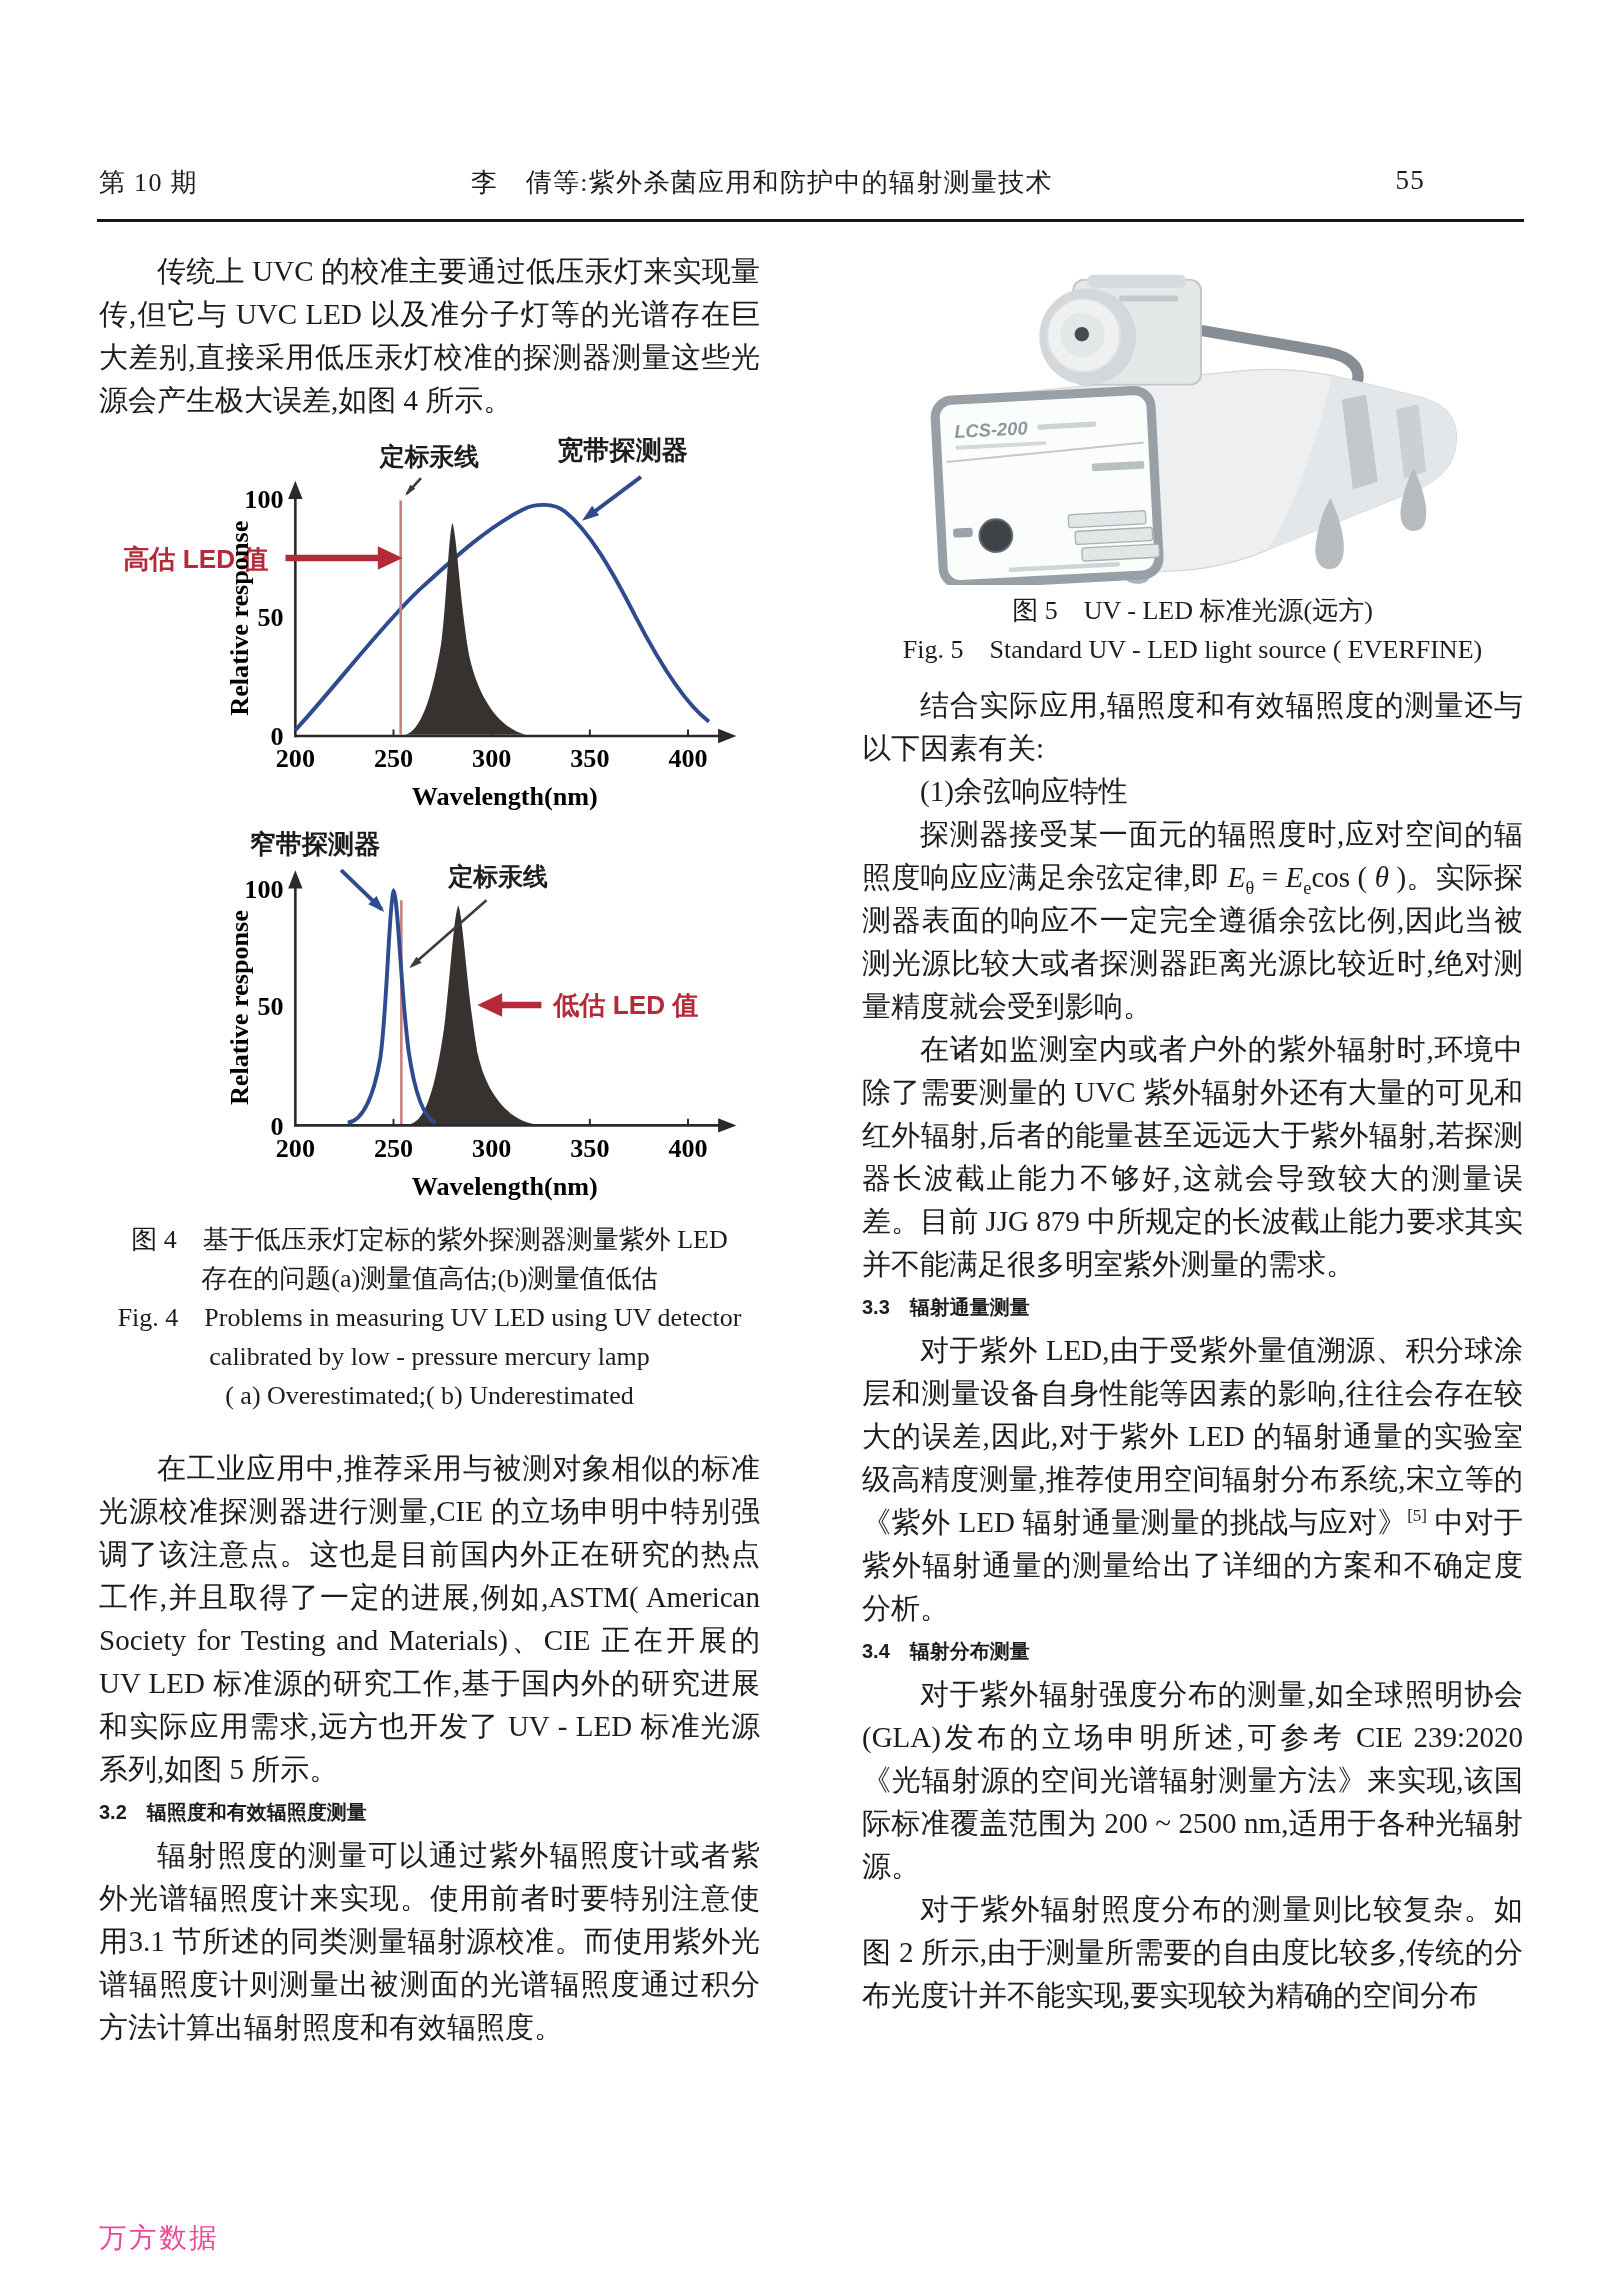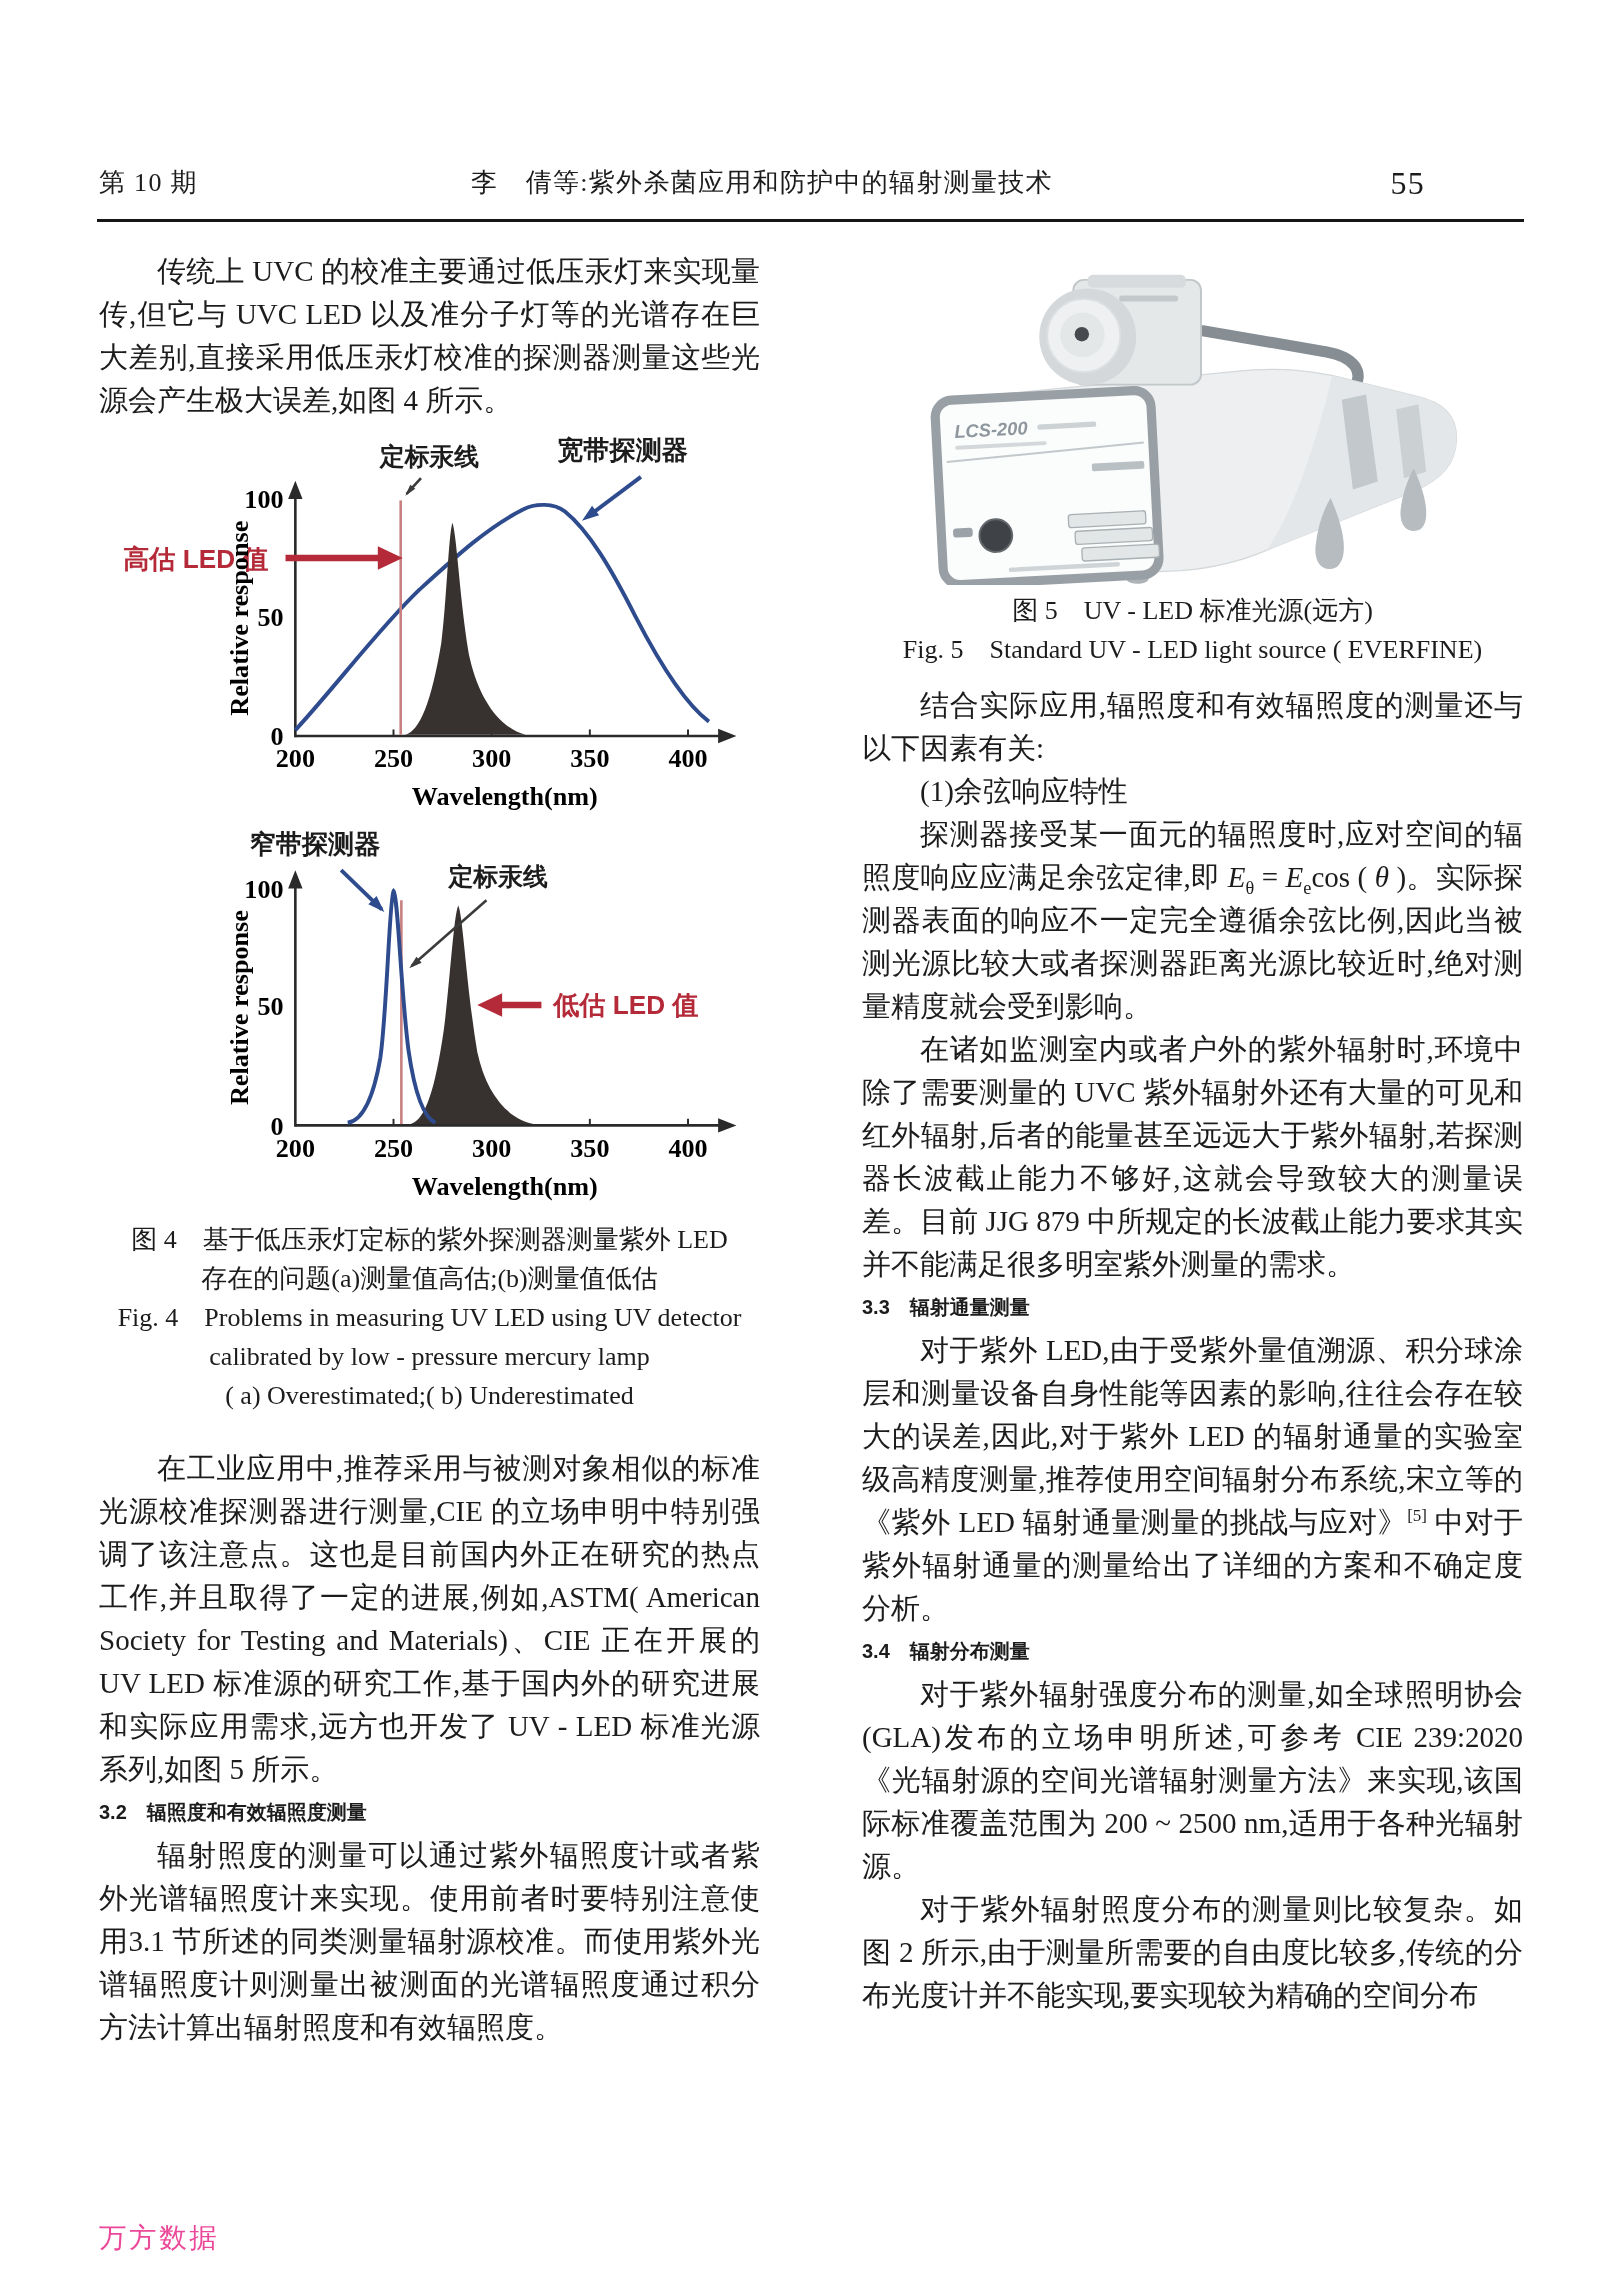--- a/index.html
+++ b/index.html
@@ -1,21 +1,21 @@
 <!DOCTYPE html>
 <html style="font-size:10.5px"><head>
 <meta charset="utf-8">
 <style>
   html,body{margin:0;padding:0;background:#ffffff;}
   .page{position:relative;width:1524px;height:2295px;background:#ffffff;overflow:hidden;
         font-family:"Liberation Serif","DejaVu Serif",serif;color:#1c1c1c;}
   .hdr{position:absolute;top:165px;font-size:26px;letter-spacing:1.3px;}
   .hdr-issue{left:99px;}
   .hdr-title{left:0;right:0;text-align:center;}
-  .hdr-page{right:99px;font-size:32px;}
+  .hdr-page{right:99px;font-size:27px;}
   .hdr-rule{position:absolute;top:219px;left:97px;width:1429px;height:2.6px;background:#161616;}
   .body-p{margin:0;width:661px;font-size:29px;line-height:43px;text-align:justify;
           text-indent:58px;font-family:"Liberation Serif","DejaVu Serif",serif;}
   .abs{position:absolute;}
   .sec-h{margin:0;width:661px;font-size:20px;line-height:43px;font-weight:bold;
          font-family:"Liberation Sans","DejaVu Sans",sans-serif;}
   .flowcol p,.flowcol h3{margin:0;}
   .cap{width:661px;text-align:center;font-size:26px;line-height:39px;}
   .cap div{height:39px;}
   .sup5{font-size:17px;vertical-align:super;line-height:0;}

